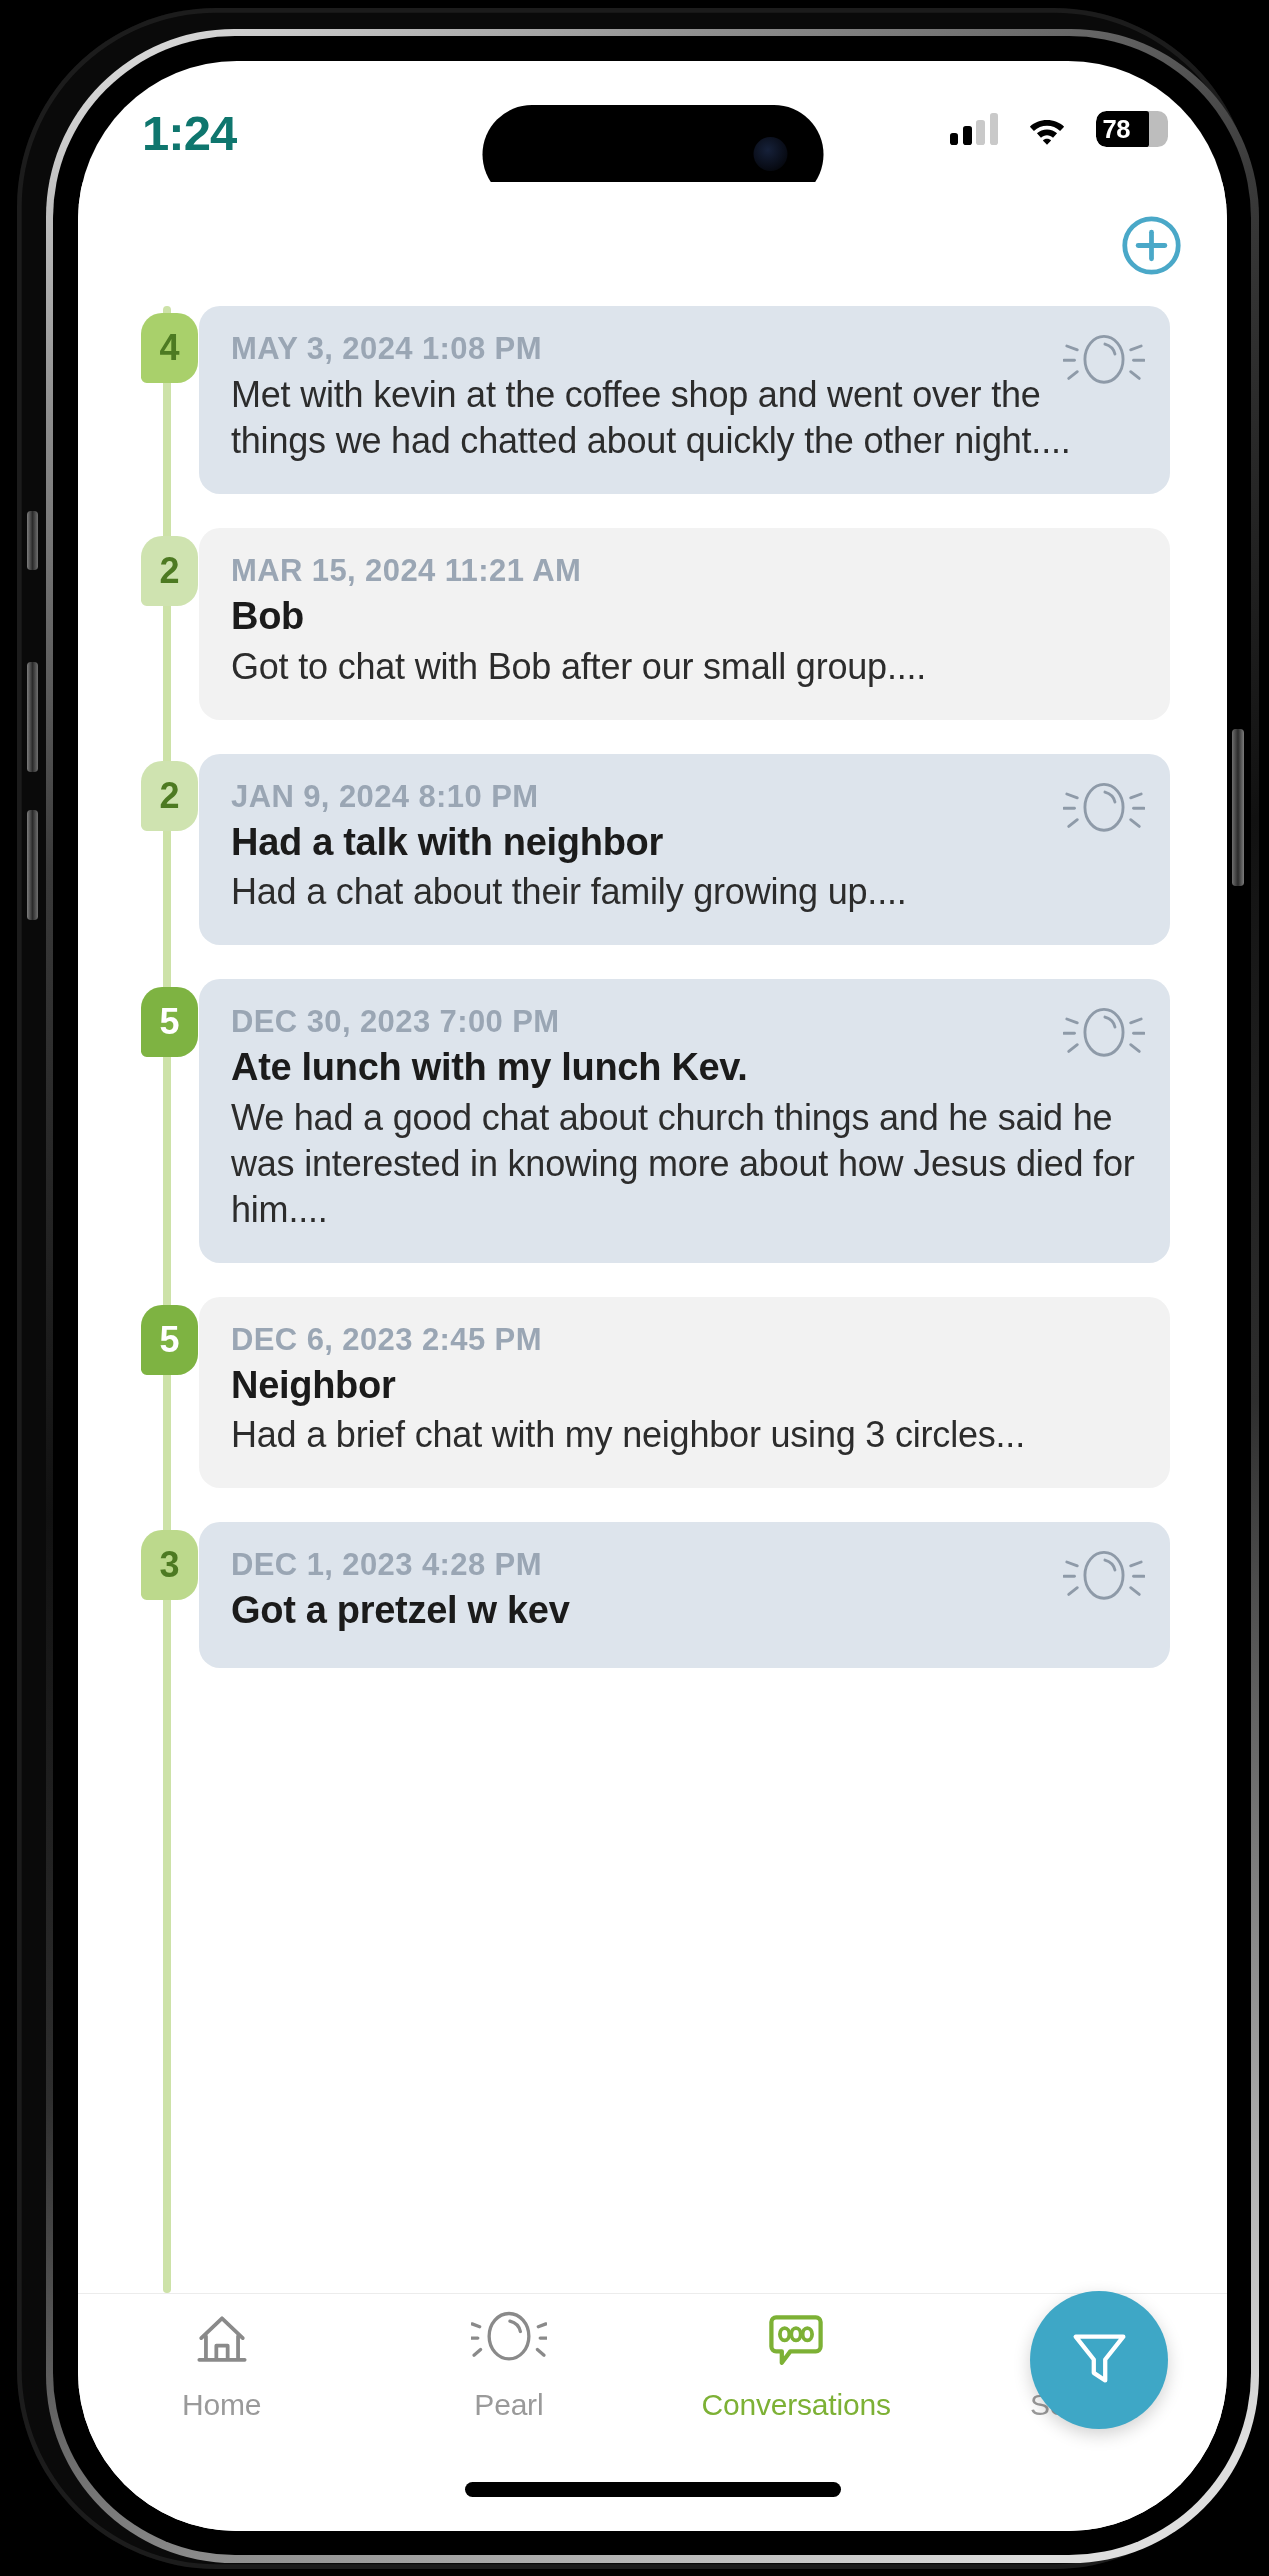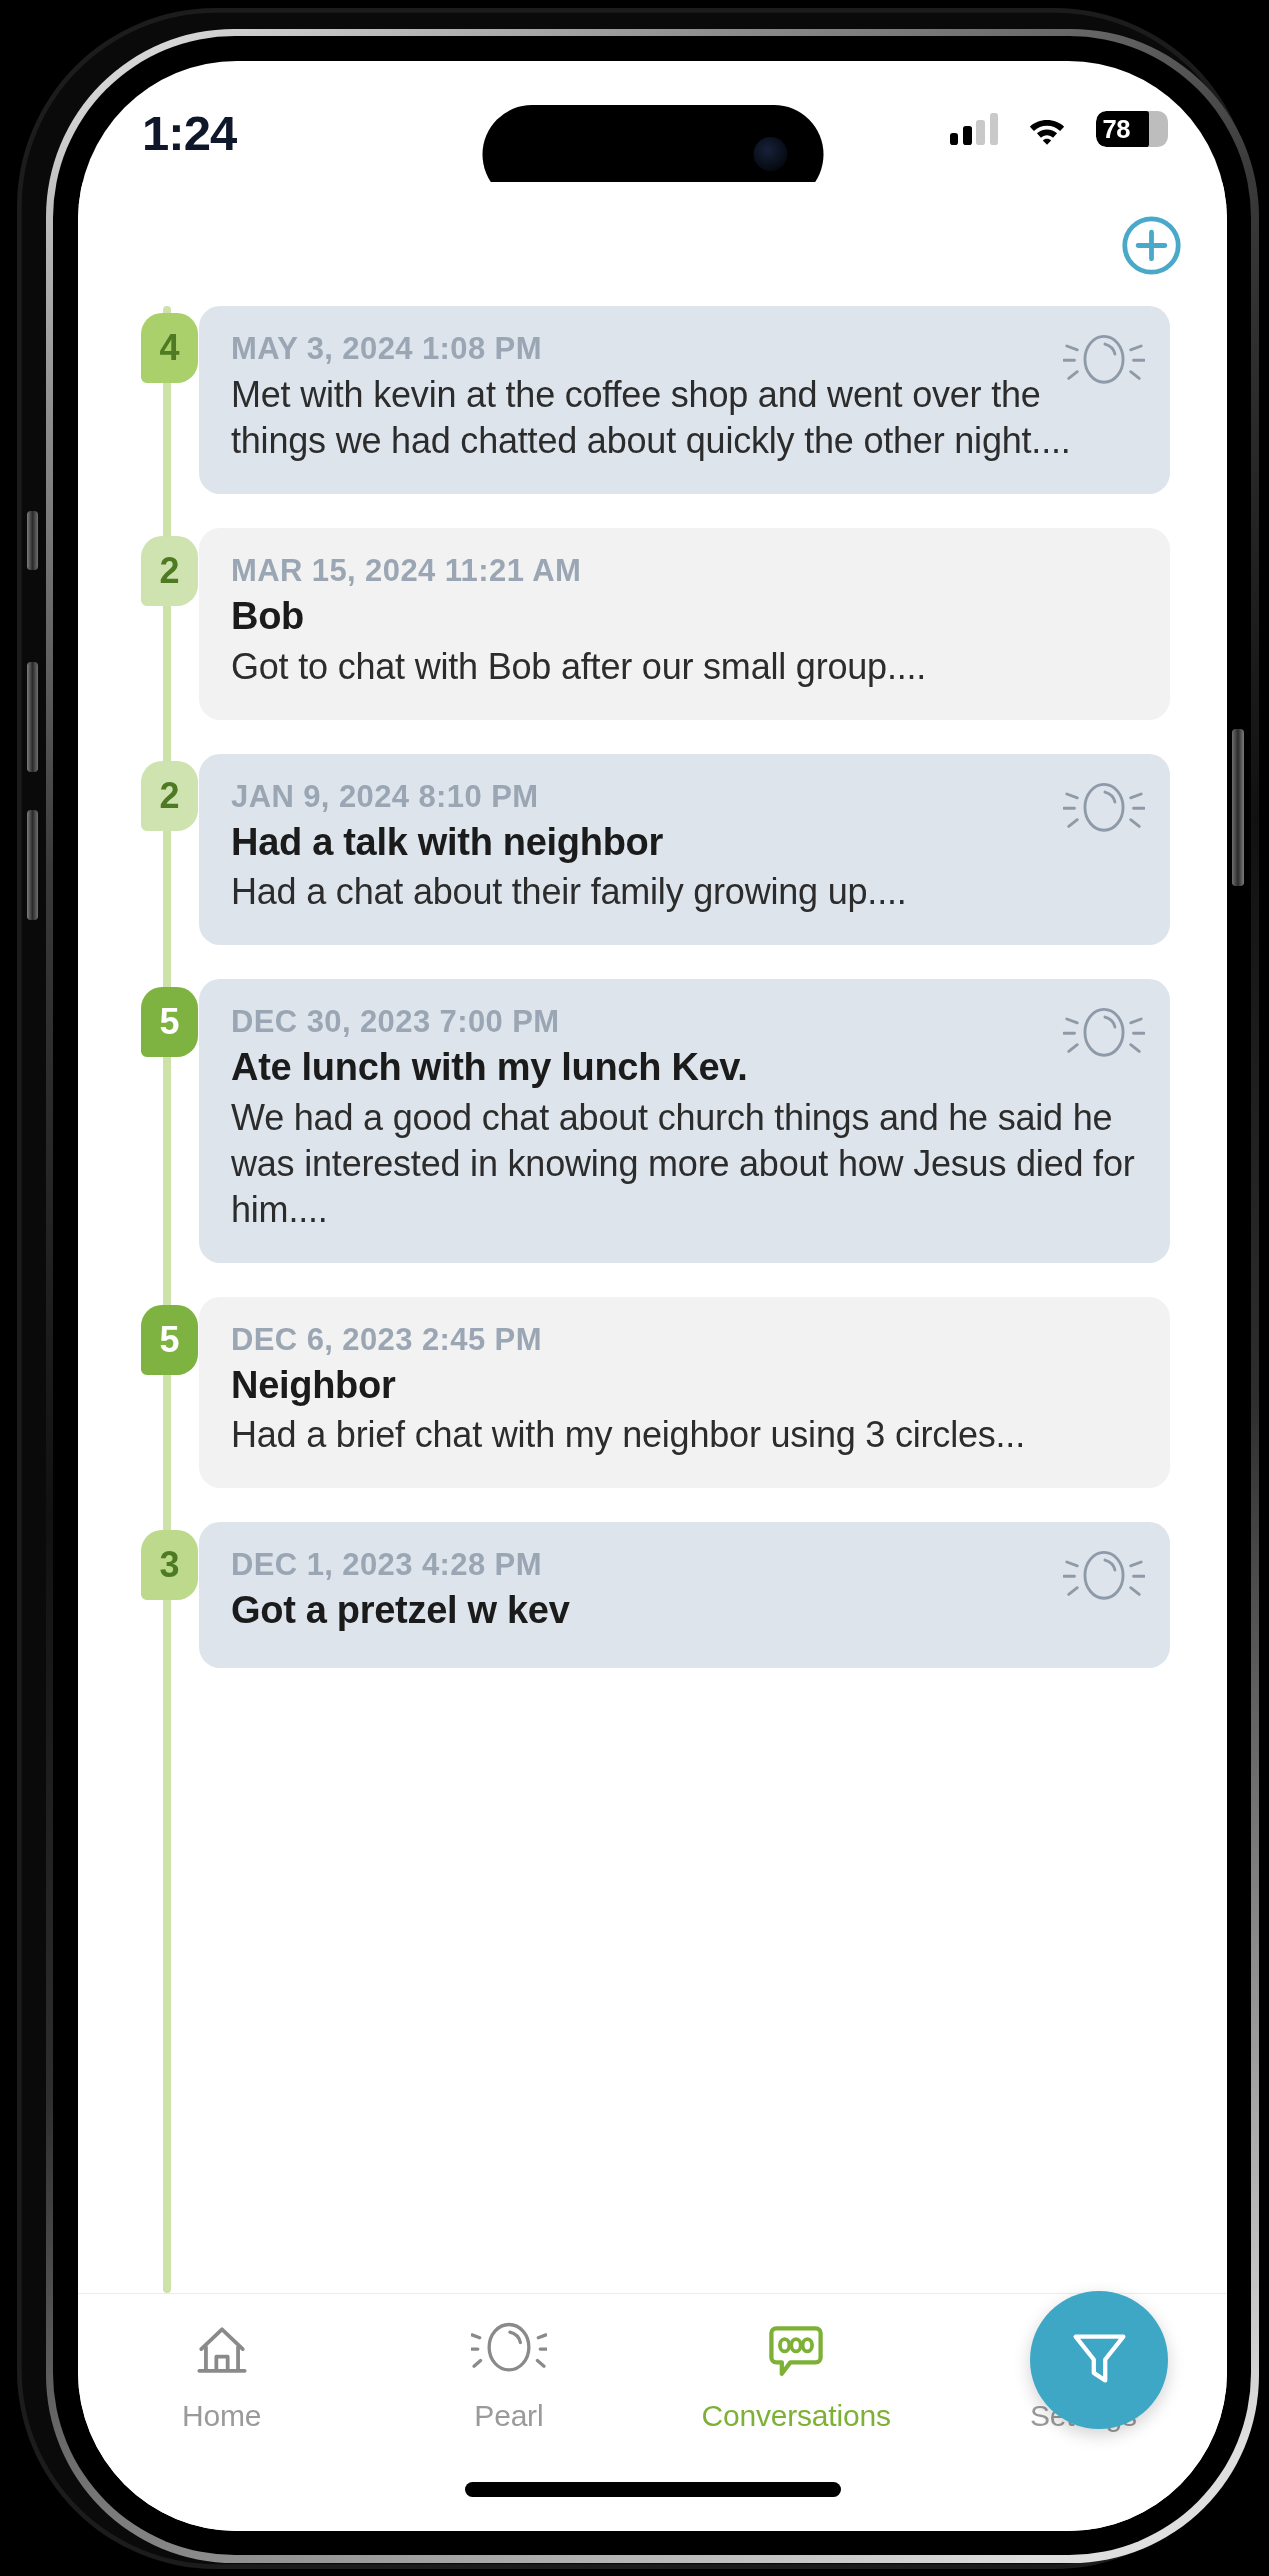--- a/index.html
+++ b/index.html
@@ -45,21 +45,21 @@
   #btn-voldown{ left:9.5px; top:802px; width:11.4px; height:110px;}
   #btn-power{ right:9.5px; top:721px; width:11.4px; height:157px;
               background:linear-gradient(270deg,#7c7c7c,#2b2b2b,#6f6f6f);}
 
   
   #status-bar{
     position:absolute; left:0; top:0; width:1149px; height:121px;
   }
   #status-time{
     position:absolute; left:64px; top:44px;
-    font-size:49px; font-weight:700; color:#0f172a;
+    font-size:49px; font-weight:700; color:#0f766e;
     letter-spacing:-0.9px;
   }
   #dynamic-island{
     position:absolute; left:50%; transform:translateX(-50%); top:44px;
     width:341px; height:99px; border-radius:53px; background:#000;
   }
   #island-camera{
     position:absolute; right:36px; top:50%; transform:translateY(-50%);
     width:34px; height:34px; border-radius:50%;
     background:radial-gradient(circle at 42% 38%, #16213a 0%, #090d18 60%, #000 100%);
@@ -154,21 +154,21 @@
     background:#3ea7c6;
     display:flex; align-items:center; justify-content:center;
     box-shadow:0 5.7px 17px rgba(0,0,0,.18);
     cursor:pointer; z-index:20;
   }
 
   
   #bottom-nav{
     position:absolute; left:0; bottom:0; width:1149px; height:238px;
     background:#fff; border-top:0.9px solid #ececec;
-    display:flex; align-items:flex-start; padding-top:20px;
+    display:flex; align-items:flex-start; padding-top:9px;
   }
   .nav-item{
     flex:1; display:flex; flex-direction:column; align-items:center; gap:11.4px;
     cursor:pointer;
   }
   .nav-icon{ height:74px; display:flex; align-items:center; justify-content:center;}
   .nav-label{ font-size:30px; color:#9a9a9a; letter-spacing:-0.2px;}
   .nav-item.active .nav-label{ color:#7db135; }
   #home-indicator{
     position:absolute; left:50%; transform:translateX(-50%); bottom:34px;

